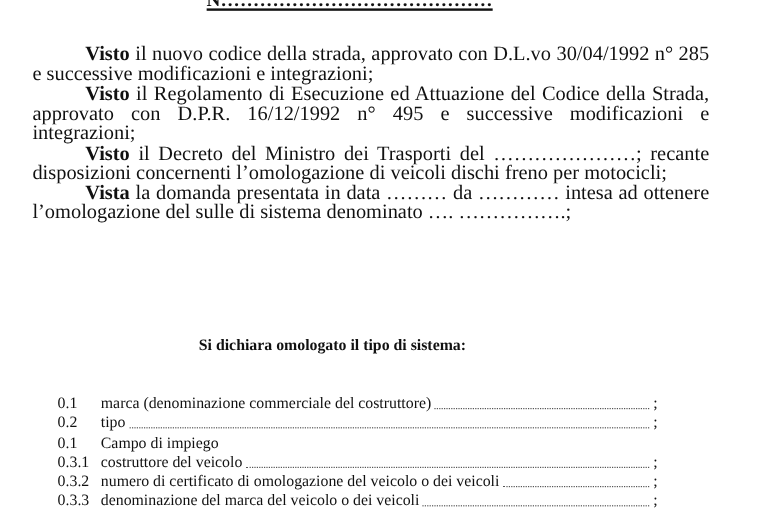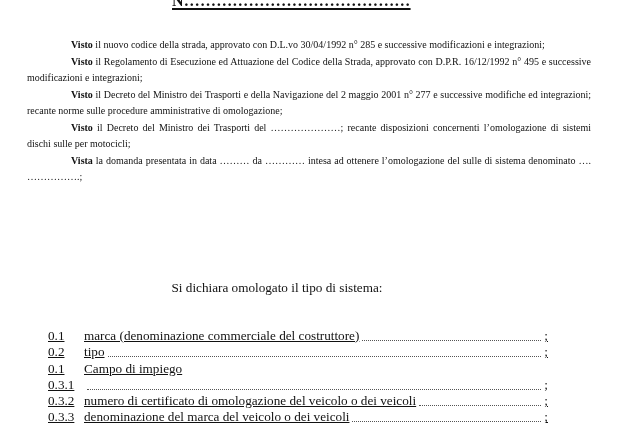--- a/index.html
+++ b/index.html
@@ -35,21 +35,21 @@
       text-underline-offset: 2px;
       white-space: nowrap;
       overflow: hidden;
       letter-spacing: 0.2px;
     }
     .body-text {
       position: absolute;
       left: 27px;
       top: 37px;
       width: 564px;
-      font-size: 10px;
+      font-size: 17px;
       line-height: 16.5px;
       font-family: Liberation Serif, serif;
     }
     .para {
       margin: 0;
       text-align: justify;
       text-indent: 44px;
     }
     .para b {
       font-weight: bold;
@@ -57,29 +57,29 @@
     .declare {
       position: absolute;
       top: 280px;
       left: 0;
       width: 532px;
       text-align: center;
       font-size: 13.2px;
       line-height: 16px;
       padding-left: 22px;
       box-sizing: border-box;
+      font-weight: bold;
     }
     .items {
       position: absolute;
       left: 48px;
       top: 328px;
       width: 500px;
       font-size: 13.2px;
       line-height: 16.3px;
-      text-decoration: underline;
     }
     .item {
       display: flex;
       align-items: baseline;
       white-space: nowrap;
     }
     .item .num {
       width: 36px;
       flex: 0 0 36px;
     }
@@ -103,22 +103,21 @@
 </head>
 <body>
 
 <div class="page">
 
   <div class="header-title">N……………………………………</div>
 
   <div class="body-text">
     <p class="para"><b>Visto</b><span> il nuovo codice della strada, approvato con D.L.vo 30/04/1992 n° 285 e successive modificazioni e integrazioni;</span></p>
     <p class="para"><b>Visto</b><span> il Regolamento di Esecuzione ed Attuazione del Codice della Strada, approvato con D.P.R. 16/12/1992 n° 495 e successive modificazioni e integrazioni;</span></p>
-    <p class="para"><b>Visto</b><span> il Decreto del Ministro dei Trasporti e della Navigazione del 2 maggio 2001 n° 277 e successive modifiche ed integrazioni; recante norme sulle procedure amministrative di omologazione;</span></p>
-    <p class="para"><b>Visto</b><span> il Decreto del Ministro dei Trasporti del …………………; recante disposizioni concernenti l’omologazione di sistemi  dischi sulle per  motocicli;</span></p>
+    <p class="para"><b>Visto</b><span> il Decreto del Ministro dei Trasporti del …………………; recante disposizioni concernenti l’omologazione di veicoli  dischi freno per  motocicli;</span></p>
     <p class="para"><b>Vista</b><span> la domanda presentata in data ……… da ………… intesa ad ottenere l’omologazione del sulle di  sistema denominato …. …………….;</span></p>
   </div>
 
   <div class="declare">Si dichiara omologato il tipo di sistema:</div>
 
   <div class="items">
     <div class="item">
       <span class="num">0.1</span>
       <span class="label">marca (denominazione commerciale del costruttore)</span>
       <span class="dots"></span>
@@ -130,20 +129,21 @@
       <span class="dots"></span>
       <span class="end">;</span>
     </div>
     <div class="item no-dots">
       <span class="num">0.1</span>
       <span class="label">Campo di impiego</span>
 
     </div>
     <div class="item">
       <span class="num">0.3.1</span>
+      <span class="label">costruttore del veicolo</span>
       <span class="dots"></span>
       <span class="end">;</span>
     </div>
     <div class="item">
       <span class="num">0.3.2</span>
       <span class="label">numero di certificato di omologazione del veicolo o dei veicoli</span>
       <span class="dots"></span>
       <span class="end">;</span>
     </div>
     <div class="item">

